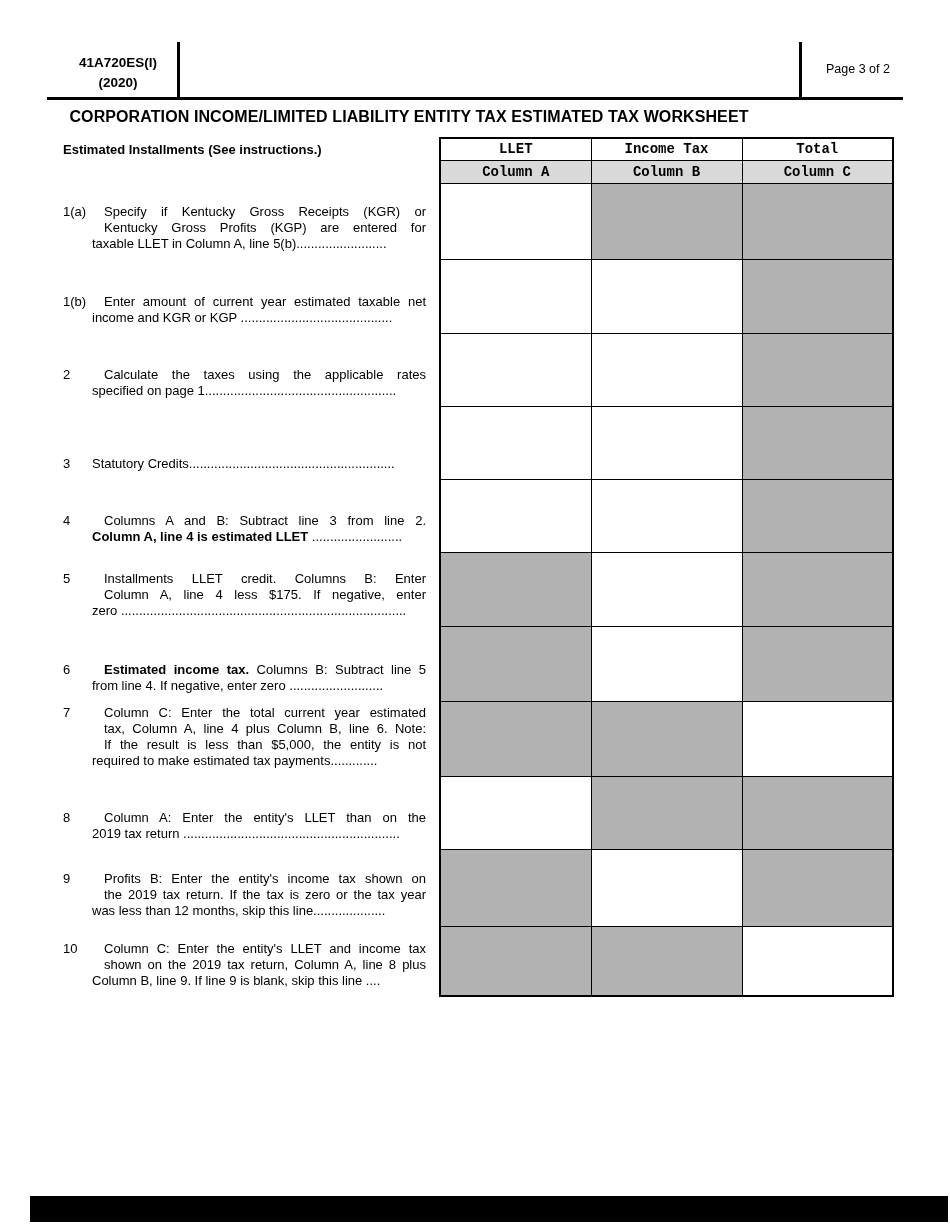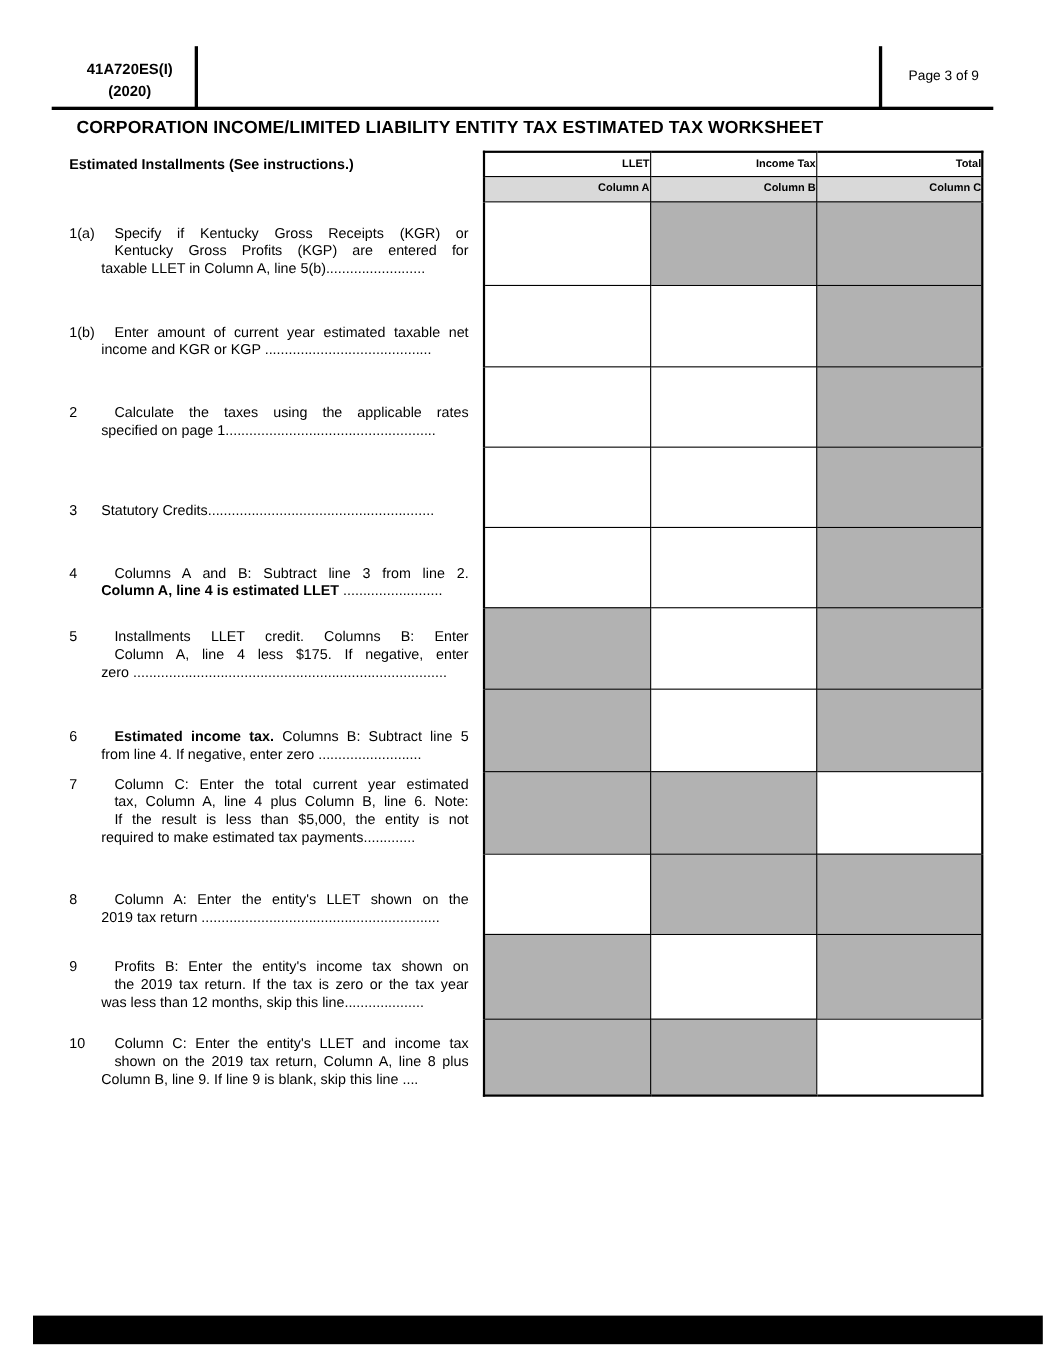--- a/index.html
+++ b/index.html
@@ -22,21 +22,21 @@
   .title { position:absolute; left:0; top:108px; width:818px; text-align:center;
            font-weight:bold; font-size:16px; letter-spacing:0.1px; }
 
   
   table.worksheet { position:absolute; left:63px; top:137px; width:830px;
                     border-collapse:collapse; table-layout:fixed; }
   table.worksheet th.cell, table.worksheet td.cell { border:1px solid #000; }
   th.desc, td.desc { border:none; }
   tr.groups { height:22px; }
   tr.cols { height:23px; }
-  thead th.cell { font-size:10px; font-weight:bold; text-align:right; vertical-align:middle; background:#fff; }
+  thead th.cell { font-size:14px; font-weight:bold; text-align:center; vertical-align:middle; background:#fff;font-family:Liberation Mono, monospace; }
   tr.cols th.cell { background:var(--colhead, #d9d9d9); }
   th.desc { text-align:left; font-size:13px; font-weight:bold; vertical-align:middle; padding-right:10px; }
   td.cell.shaded { background:var(--shaded, #b2b2b2); }
   td.cell.input { background:#fff; }
   td.desc { vertical-align:bottom; padding:0 13px 7px 0; }
   .desc-wrap { display:flex; align-items:flex-start; }
   .row-num { width:29px; flex:none; font-size:13px; line-height:16px; }
   .row-text { flex:1; font-size:13px; line-height:16px; }
   .line.just { text-align:justify; text-align-last:justify;margin-left:12px; }
   .b { font-weight:bold; }
@@ -56,21 +56,21 @@
 <div class="page">
 
   <div class="form-id">
     <div>41A720ES(I)</div>
     <div>(2020)</div>
   </div>
 
   <div class="vline vline-left"></div>
   <div class="vline vline-right"></div>
 
-  <div class="page-indicator">Page 3 of 9</div>
+  <div class="page-indicator">Page 3 of 2</div>
 
   <div class="hrule"></div>
 
   <div class="title">CORPORATION INCOME/LIMITED LIABILITY ENTITY TAX ESTIMATED TAX WORKSHEET</div>
 
   <table class="worksheet">
     <colgroup>
       <col style="width:377px">
       <col style="width:151px">
       <col style="width:151px">
@@ -204,21 +204,21 @@
           </td>
           <td class="cell shaded col-a"></td>
           <td class="cell shaded col-b"></td>
           <td class="cell input col-c"></td>
         </tr>
         <tr style="height: 73px;">
           <td class="desc">
             <div class="desc-wrap">
               <span class="row-num">8</span>
               <div class="row-text">
-                <div class="line just"><span>Column A:  Enter the entity's LLET shown on the</span></div>
+                <div class="line just"><span>Column A:  Enter the entity's LLET than on the</span></div>
                 <div class="line leader"><span>2019 tax return ............................................................</span></div>
               </div>
             </div>
           </td>
           <td class="cell input col-a"></td>
           <td class="cell shaded col-b"></td>
           <td class="cell shaded col-c"></td>
         </tr>
         <tr style="height: 77px;">
           <td class="desc">

